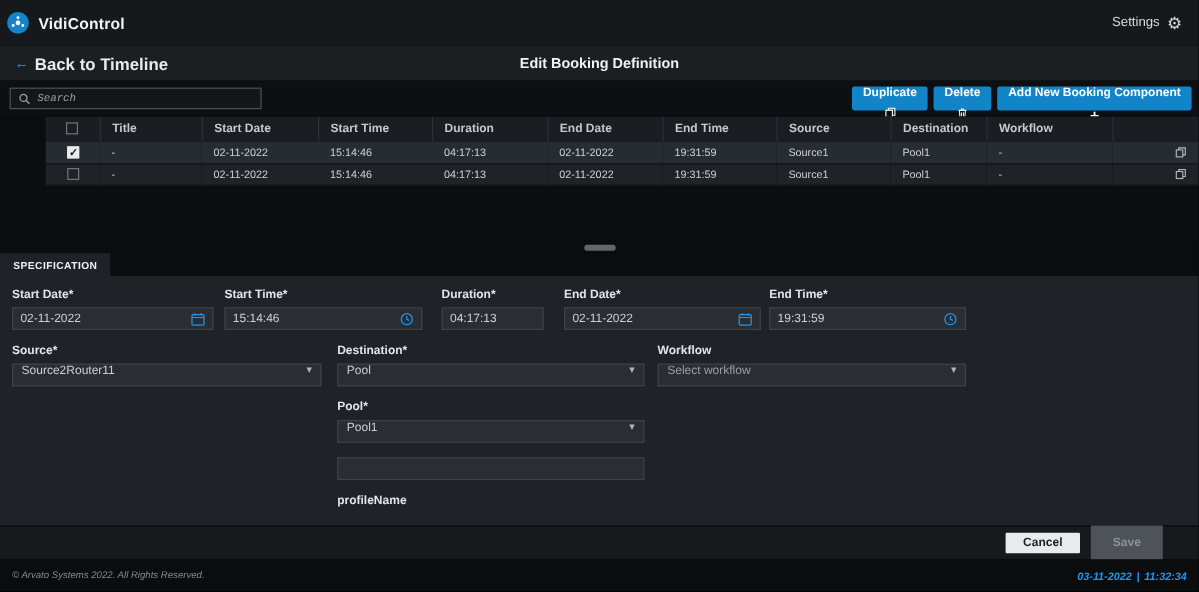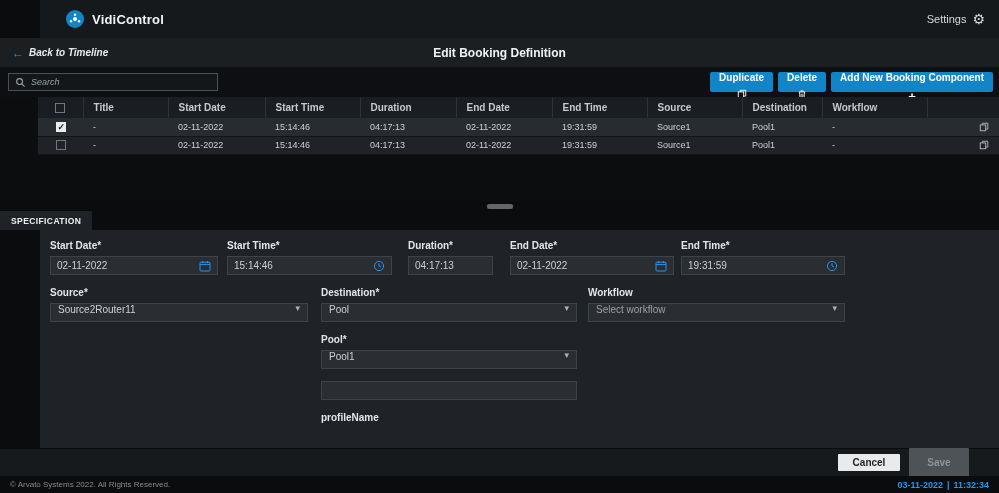--- a/index.html
+++ b/index.html
@@ -1,39 +1,39 @@
 <!DOCTYPE html>
 <html><head>
 <meta charset="utf-8">
 <style>
   * { margin:0; padding:0; box-sizing:border-box; }
   html,body { background:#000; }
   body { font-family:"Liberation Sans", sans-serif; }
   .app { position:relative; width:999px; height:493px; background:#0a0c0e; color:#cfd3d6; overflow:hidden; display:flex; flex-direction:column; }
 
   
-  .topbar { height:38px; background:#16191c; display:flex; align-items:center; justify-content:space-between; padding:0 14px 0 26px; flex:none;margin-left:40px; }
+  .topbar { height:38px; background:#16191c; display:flex; align-items:center; justify-content:space-between; padding:0 14px 0 6px; flex:none; }
   .brand { display:flex; align-items:center; gap:8px; }
   .logo { width:18px; height:18px; border-radius:50%; background:#1285c8; display:flex; align-items:center; justify-content:center; }
   .brand-name { color:#f2f4f5; font-size:13px; font-weight:bold; letter-spacing:.2px; }
   .settings { display:flex; align-items:center; gap:6px; cursor:pointer; }
   .settings-label { font-size:11px; color:#d6dadd; }
   .gear { font-size:14px; color:#d6dadd; line-height:1; }
 
   
   .pagehead { height:29px; background:#1b1f22; display:flex; align-items:center; flex:none; position:relative; padding:0 12px; }
   .back { display:flex; align-items:center; gap:5px; cursor:pointer; }
   .back-arrow { color:#2196f3; font-size:12px; line-height:1; }
-  .back-label { color:#e8eaec; font-size:10px; font-weight:bold;font-style:italic; }
+  .back-label { color:#e8eaec; font-size:14px; font-weight:bold; }
   .page-title { position:absolute; left:0; right:0; text-align:center; color:#f0f2f4; font-size:12px; font-weight:bold; pointer-events:none; }
 
   
   .toolbar { height:30px; background:#0d0f12; display:flex; align-items:center; justify-content:space-between; padding:0 6px 0 8px; flex:none; }
   .search { width:210px; height:18px; border:1px solid #4b5055; background:#14171a; display:flex; align-items:center; gap:5px; padding:0 6px; }
-  .search input { flex:1; background:transparent; border:none; outline:none; color:#b8bdc1; font-size:9px; font-style:italic; font-family:Liberation Sans, sans-serif; }
+  .search input { flex:1; background:transparent; border:none; outline:none; color:#b8bdc1; font-size:9px; font-style:italic; font-family:Liberation Mono, monospace; }
   .search input::placeholder { color:#9aa0a5; }
   .actions { display:flex; gap:5px; }
   .btn-blue { height:20px; background:#1285c8; color:#fff; border:none; border-radius:2px; font-size:10px; font-weight:bold; font-family:"Liberation Sans", sans-serif; display:flex; align-items:center; gap:6px; padding:0 9px; cursor:pointer;flex-direction:column; }
 
   
   .tablewrap { height:104px; background:#0b0d0f; flex:none; overflow:hidden; }
   table { width:999px; border-collapse:collapse; table-layout:fixed;margin-left:38px; }
   thead th { height:21px; background:#1a1d21; font-size:10px; font-weight:bold; color:#c6cacd; text-align:left; padding:0 0 0 10px; border-left:1px solid #2e3236; }
   thead th:first-child { border-left:none; }
   tbody td { height:18px; font-size:9px; color:#cdd1d4; padding:0 0 0 10px; border-bottom:1px solid #121416; }
@@ -47,21 +47,21 @@
   .row-icon { color:#b7bbbf; cursor:pointer; display:flex; align-items:center; }
   .pencil { font-size:11px; line-height:1; color:#c3c7cb; }
 
   
   .splitter { height:10px; background:#0a0c0e; display:flex; align-items:center; justify-content:center; flex:none; }
   .splitter-handle { width:26px; height:5px; border-radius:2px; background:#62676c; cursor:row-resize; }
 
   
   .tabrow { height:19px; background:#0a0c0e; display:flex; align-items:flex-end; flex:none; }
   .tab { background:#1f2327; color:#eef0f2; font-size:8.5px; font-weight:bold; letter-spacing:.4px; padding:5px 11px 4px; cursor:pointer; }
-  .panel { flex:1; background:#1f2327; padding:10px 10px 0; overflow:hidden;margin-left:40px; }
+  .panel { flex:1; background:#1f2327; padding:10px 10px 0; overflow:hidden; }
   .frow { display:flex; }
   .fgroup { margin-bottom:12px; }
   .flabel { display:block; font-size:10px; font-weight:bold; color:#e3e6e8; height:12px; margin-bottom:4px; }
   .finput { height:19px; background:#2a2e32; border:1px solid #3e4347; display:flex; align-items:center; padding:0 6px; }
   .finput input { flex:1; min-width:0; background:transparent; border:none; outline:none; color:#ccd0d3; font-size:10px; font-family:"Liberation Sans", sans-serif; }
   .finput .ficon { flex:none; display:flex; align-items:center; cursor:pointer; }
   .fselect { height:19px; background:#2a2e32; border:1px solid #3e4347; display:flex; align-items:flex-start; justify-content:space-between; padding:0 7px; cursor:pointer; }
   .fselect .sval { font-size:10px; color:#ccd0d3; }
   .chev { color:#aeb3b7; font-size:9px; line-height:1; }
 
@@ -75,21 +75,21 @@
   .w-dst { width:256px; margin-right:11px; }
   .w-wf  { width:257px; }
   .indent2 { margin-left:271px; width:256px; }
 
   
   .panel-actions { height:28px; background:#171a1d; border-top:1px solid #0a0c0e; display:flex; align-items:center; justify-content:flex-end; gap:9px; padding:0 30px 0 0; flex:none; }
   .btn-cancel { width:62px; height:17px; background:#e9eaeb; color:#1c1f22; border:none; border-radius:1px; font-size:10px; font-weight:bold; font-family:"Liberation Sans", sans-serif; cursor:pointer; }
   .btn-save { width:60px; height:29px; background:#4d5357; color:#8e9397; border:none; border-radius:1px; font-size:10px; font-weight:bold; font-family:"Liberation Sans", sans-serif; cursor:default; }
 
   
-  .footer { height:17px; background:#0a0c0d; display:flex; align-items:center; justify-content:space-between; padding:0 10px; flex:none; }
+  .footer { height:27px; background:#0a0c0d; display:flex; align-items:center; justify-content:space-between; padding:0 10px; flex:none;font-style:italic; }
   .copyright { font-size:8px; color:#878c91; }
   .datetime { font-size:9px; font-weight:bold; color:#2196f3; display:flex; gap:4px; align-items:center; }
   svg { display:block; }
 </style>
 </head>
 <body>
 
 <div class="app">
 
   <div class="topbar">

